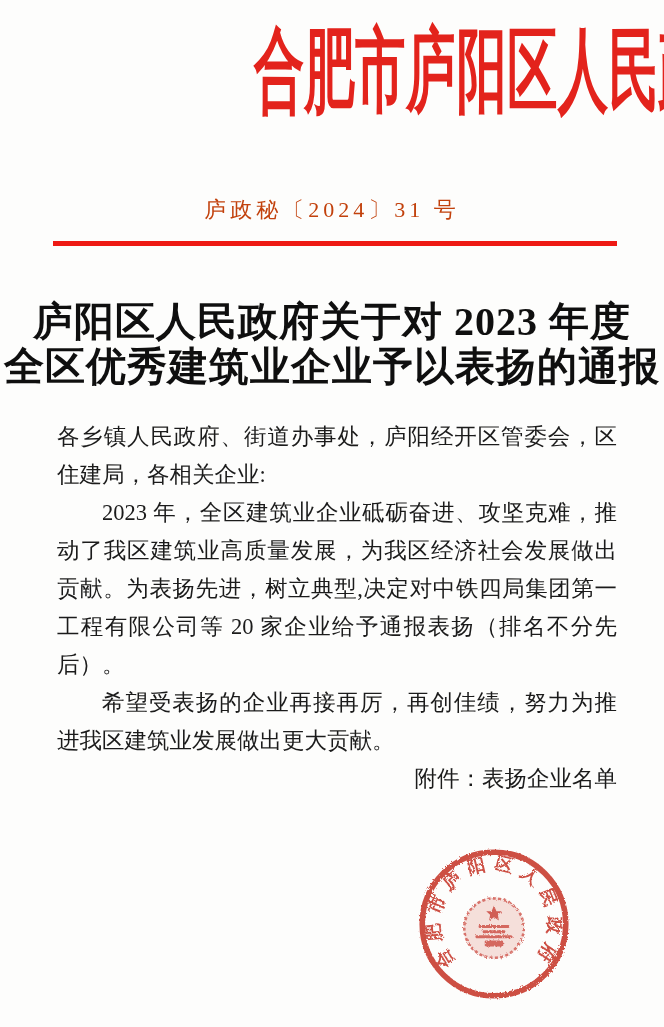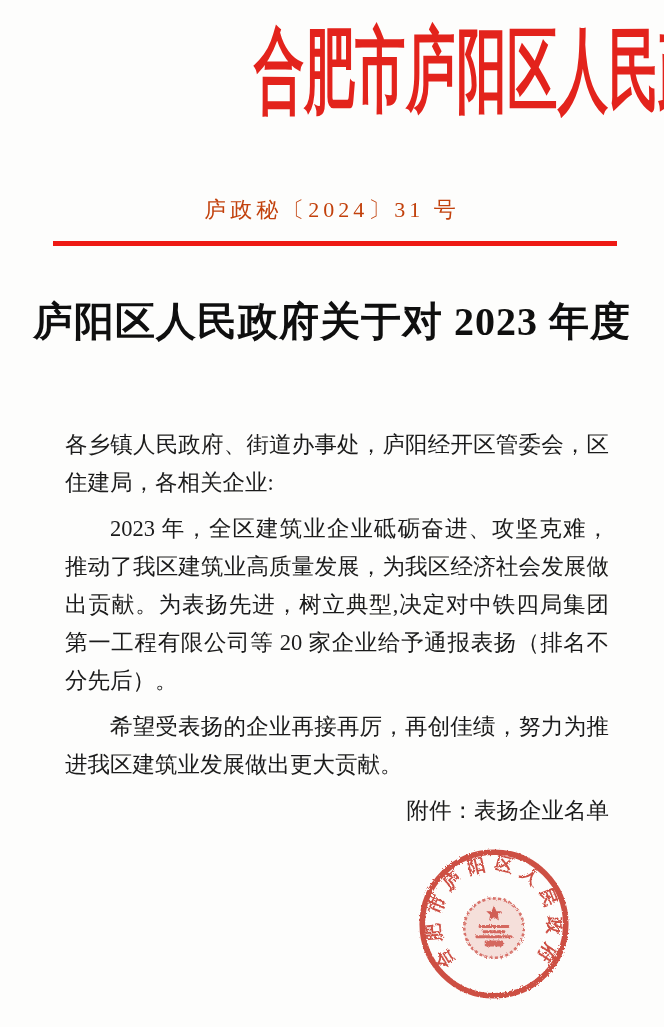--- a/index.html
+++ b/index.html
@@ -59,21 +59,21 @@
     letter-spacing:1px;
   }
   
   .body-text{
     position:absolute;top:418px;left:57px;width:560px;
     font-size:22.5px;
     line-height:38px;
     text-align:justify;
     color:var(--ink);
   }
-  .body-text p{margin:8px;}
+  .body-text p{margin:0;}
   .salutation{text-indent:0;}
   .para{text-indent:2em;}
   .attachment{
     margin-top:56px;
     text-indent:78px;
     text-align:right;
   }
   
   .seal{
     position:absolute;left:412px;top:841px;
@@ -100,20 +100,21 @@
   <div class="header">
     <span class="header-text">合肥市庐阳区人民政府文件</span>
   </div>
 
   <div class="doc-number">庐政秘〔2024〕31 号</div>
 
   <div class="red-line"></div>
 
   <div class="title">
     <div>庐阳区人民政府关于对 2023 年度</div>
+    <div>全区优秀建筑业企业予以表扬的通报</div>
   </div>
 
   <div class="body-text">
     <p class="salutation">各乡镇人民政府、街道办事处，庐阳经开区管委会，区住建局，各相关企业:</p>
     <p class="para">2023 年，全区建筑业企业砥砺奋进、攻坚克难，推动了我区建筑业高质量发展，为我区经济社会发展做出贡献。为表扬先进，树立典型,决定对中铁四局集团第一工程有限公司等 20 家企业给予通报表扬（排名不分先后）。</p>
     <p class="para">希望受表扬的企业再接再厉，再创佳绩，努力为推进我区建筑业发展做出更大贡献。</p>
     <p class="attachment">附件：表扬企业名单</p>
   </div>
 
   <div class="seal">

